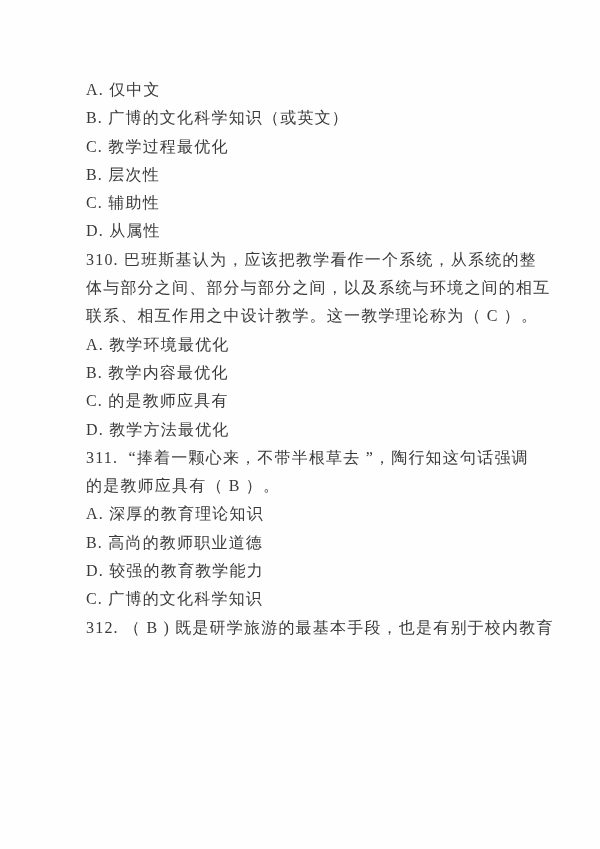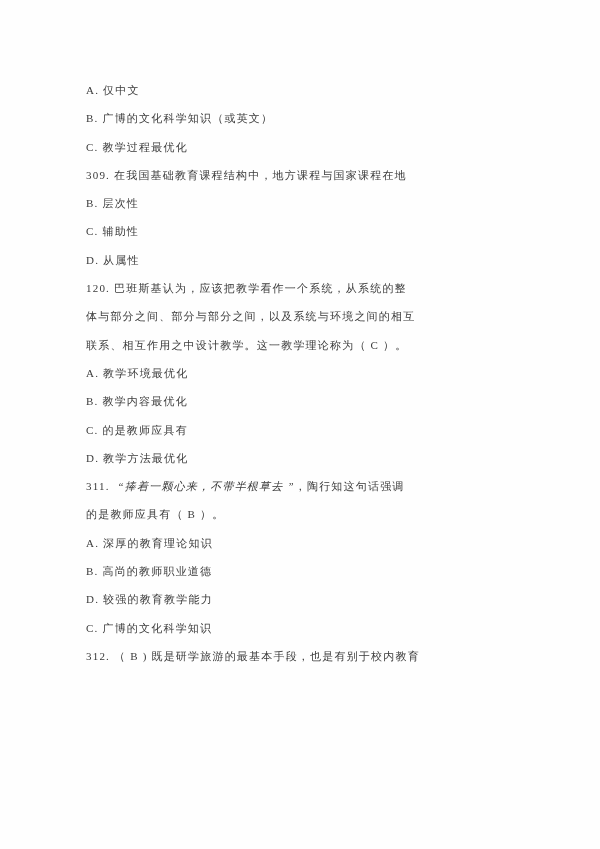--- a/index.html
+++ b/index.html
@@ -14,48 +14,46 @@
     background: #fefefe;
     overflow: hidden;
     font-family: "Liberation Serif", "DejaVu Serif", serif;
   }
   .content {
     position: absolute;
     left: 86px;
     top: 76px;
     width: 460px;
     color: #3a3a3a;
-    font-size: 11px;
+    font-size: 16px;
     line-height: 28.3px;
     letter-spacing: 1.2px;
   }
   .line {
     white-space: pre;
     height: 28.3px;
   }
   .quote {
-    font-style: italic;
   }
 </style>
 </head>
 <body>
 
 <div class="page">
   <div class="content">
 
     <div class="line">A. 仅中文</div>
     <div class="line">B. 广博的文化科学知识（或英文）</div>
     <div class="line">C. 教学过程最优化</div>
 
-    <div class="line">309. 在我国基础教育课程结构中，地方课程与国家课程在地</div>
     <div class="line">B. 层次性</div>
     <div class="line">C. 辅助性</div>
     <div class="line">D. 从属性</div>
 
-    <div class="line">120. 巴班斯基认为，应该把教学看作一个系统，从系统的整</div>
+    <div class="line">310. 巴班斯基认为，应该把教学看作一个系统，从系统的整</div>
     <div class="line">体与部分之间、部分与部分之间，以及系统与环境之间的相互</div>
     <div class="line">联系、相互作用之中设计教学。这一教学理论称为（ C ）。</div>
     <div class="line">A. 教学环境最优化</div>
     <div class="line">B. 教学内容最优化</div>
     <div class="line">C. 的是教师应具有</div>
     <div class="line">D. 教学方法最优化</div>
 
     <div class="line"><span>311.  </span><span class="quote">“捧着一颗心来，不带半根草去 ”</span><span>，陶行知这句话强调</span></div>
     <div class="line">的是教师应具有（ B ）。</div>
     <div class="line">A. 深厚的教育理论知识</div>

